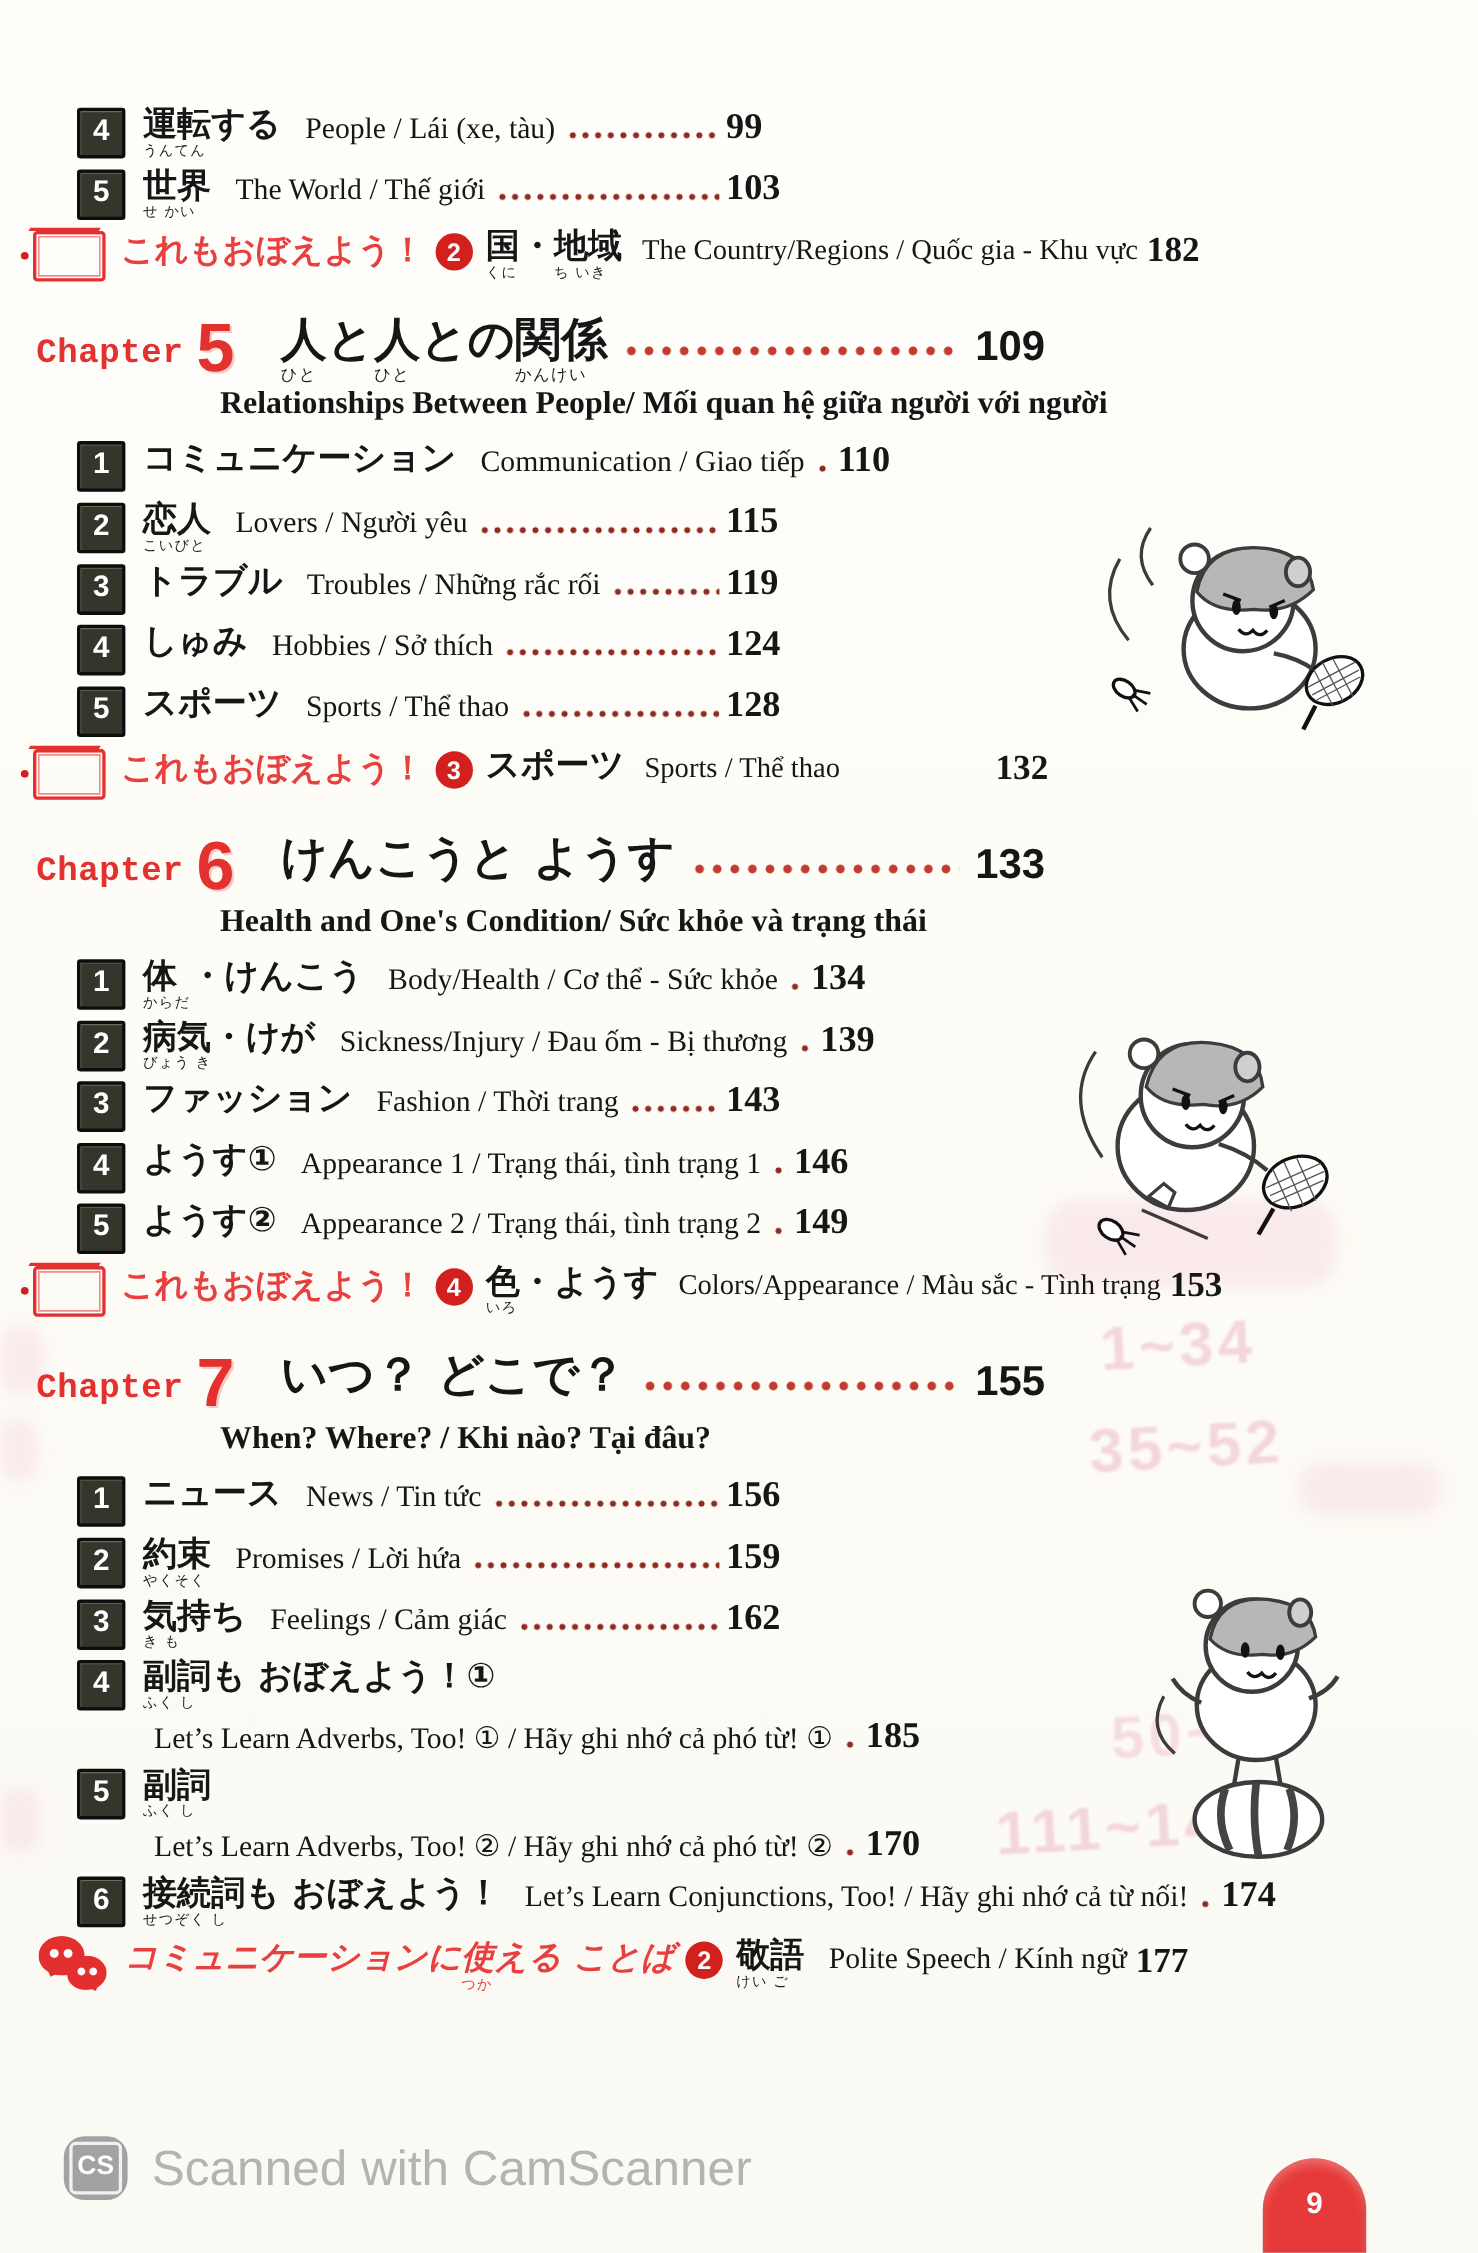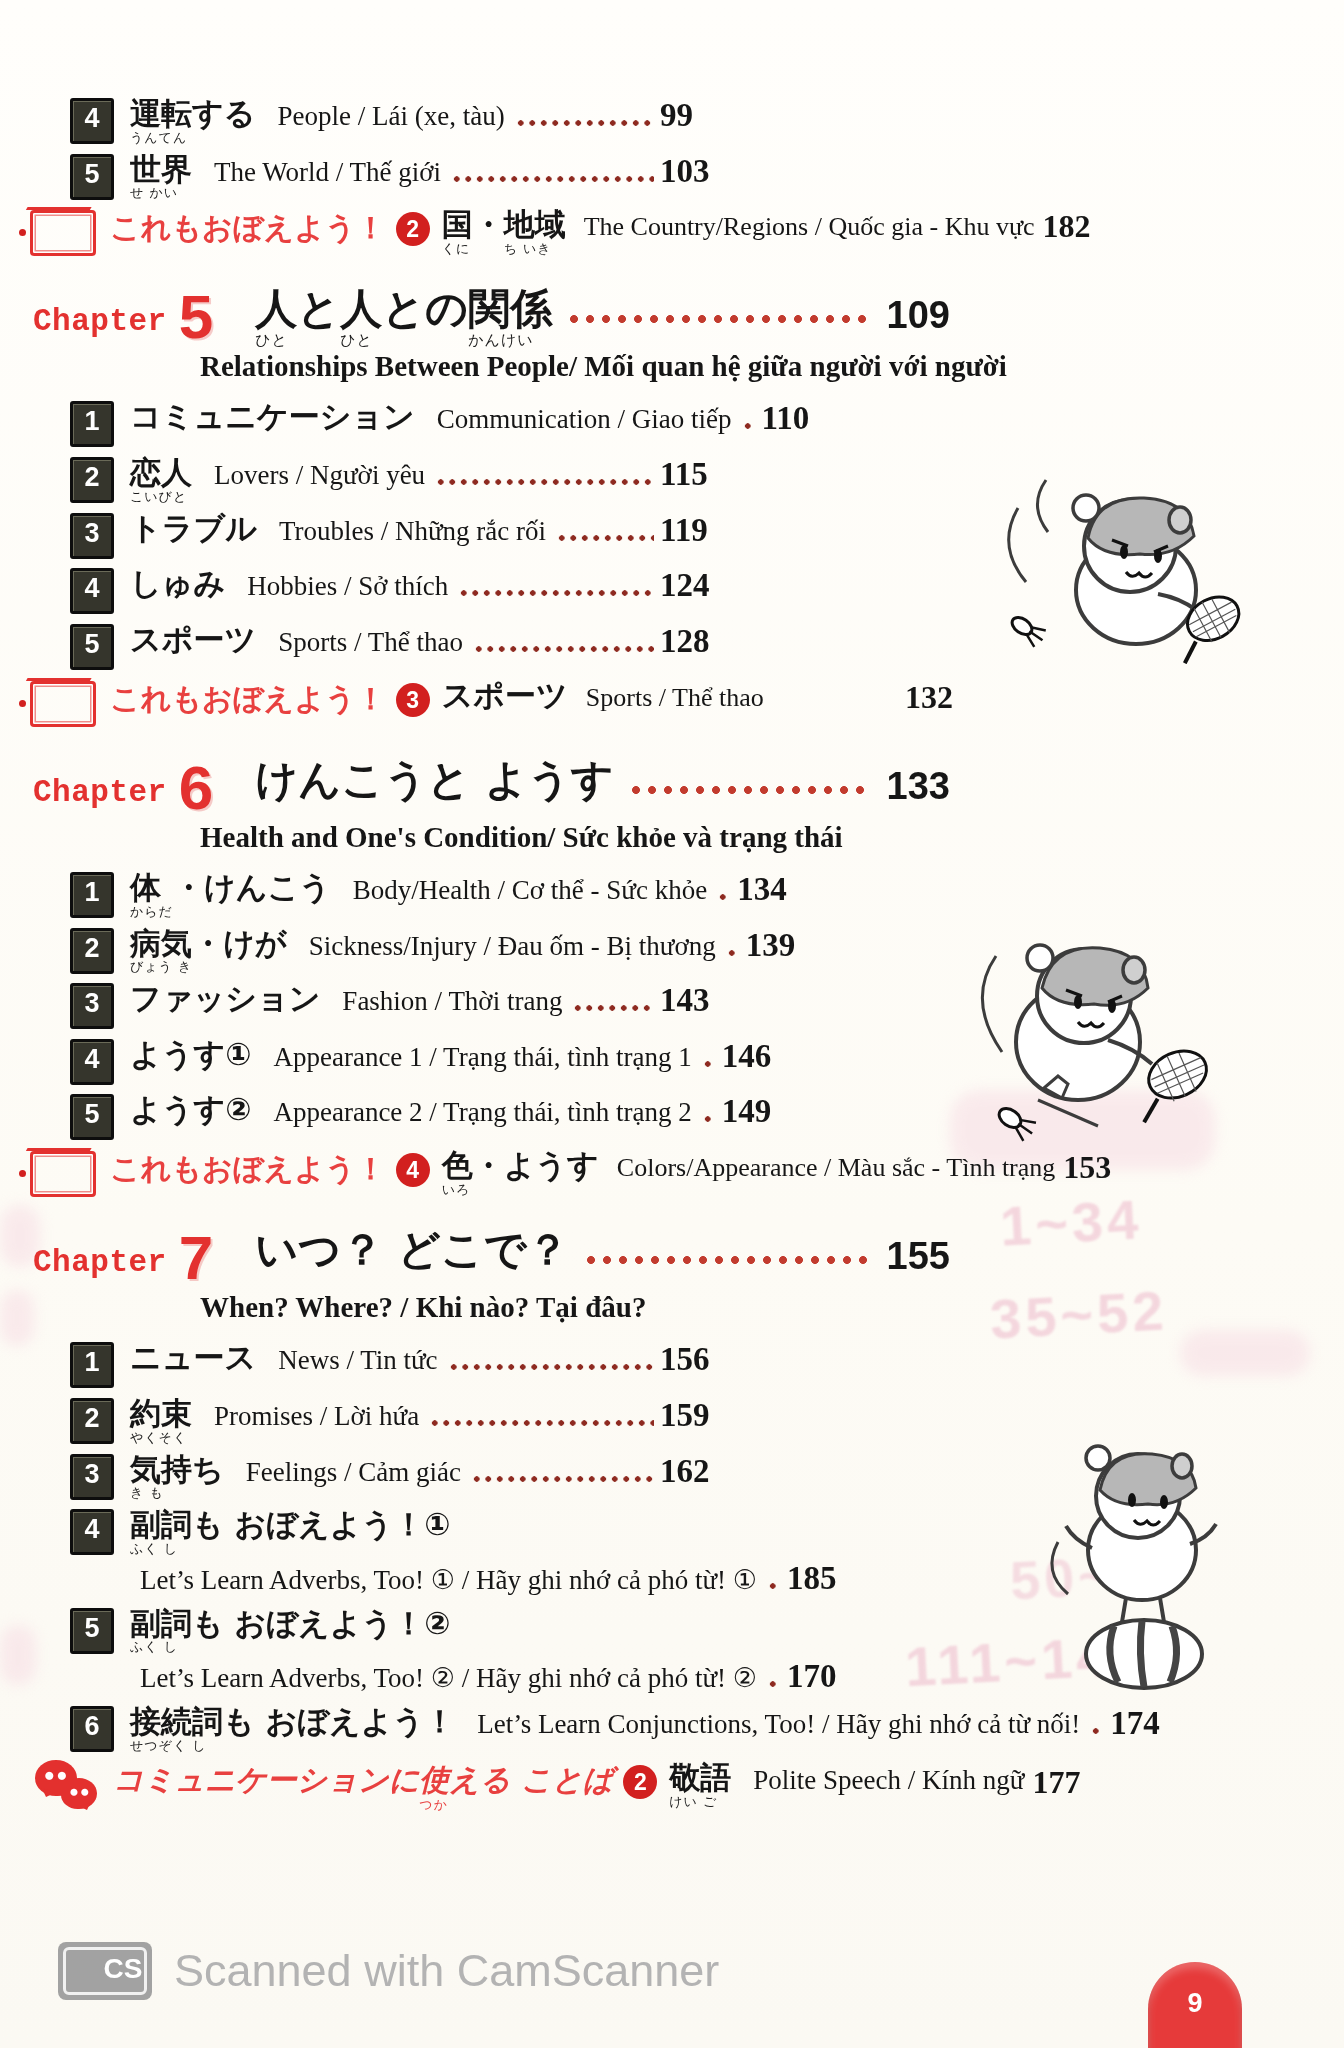--- a/index.html
+++ b/index.html
@@ -82,22 +82,22 @@
   .row.index .leader{margin-top:6px;}
 
   
   .illus{position:absolute;}
   .bleed{position:absolute;color:#edb9cb;opacity:.55;font-weight:700;font-family:"Liberation Sans",sans-serif;
      transform:rotate(-3deg);filter:blur(1px);letter-spacing:4px;}
   .blob{position:absolute;background:#f6d9e2;opacity:.5;filter:blur(7px);border-radius:30px;}
 
   
   .cam-footer{position:absolute;left:58px;top:1942px;display:flex;align-items:center;}
-  .cs-logo{width:58px;height:58px;background:#a2a2a2;border-radius:8px;color:#fff;position:relative;
-     font-family:"Liberation Sans",sans-serif;font-weight:700;font-size:28px;text-align:center;line-height:54px;padding-left:36px;}
+  .cs-logo{width:58px;height:58px;background:#a2a2a2;border-radius:19px;color:#fff;position:relative;
+     font-family:"Liberation Sans",sans-serif;font-weight:700;font-size:24px;text-align:center;line-height:54px;}
   .cs-logo::after{content:"";position:absolute;inset:5px;border:3px solid #fff;border-radius:6px;opacity:.85;}
   .cs-inner{position:relative;z-index:1;}
   .cam-text{margin-left:22px;color:#b3b3b3;font-family:"Liberation Sans",sans-serif;font-size:45px;font-weight:400;}
   .page-tab{position:absolute;left:1148px;top:1962px;width:94px;height:110px;background:#e63a3a;
      border-radius:47px 47px 0 0;box-shadow:inset 0 6px 8px rgba(255,255,255,.25), inset 0 -4px 6px rgba(0,0,0,.15);}
   .page-tab .tab-num{display:block;text-align:center;margin-top:26px;color:#fff;font-weight:700;font-size:27px;
      font-family:"Liberation Sans",sans-serif;}
 </style>
 </head>
 <body>
@@ -281,21 +281,21 @@
         <span class="num-badge">4</span>
         <span class="jpwrap "><span class="seg"><span class="base">副詞</span><span class="ruby">ふく し</span></span><span class="seg"><span class="base">も おぼえよう！①</span><span class="ruby"></span></span></span>
       </div>
       <div class="row line2">
         <span class="en">Let’s Learn Adverbs, Too! ① / Hãy ghi nhớ cả phó từ! ①</span>
         <span class="leader"></span>
         <span class="pnum">185</span>
       </div>
       <div class="row item">
         <span class="num-badge">5</span>
-        <span class="jpwrap "><span class="seg"><span class="base">副詞</span><span class="ruby">ふく し</span></span><span class="seg"><span class="base">も おぼえよう！②</span><span class="ruby"></span></span></span>
+        <span class="jpwrap "><span class="seg"><span class="base">副詞</span><span class="ruby">ふく し</span></span></span>
       </div>
       <div class="row line2">
         <span class="en">Let’s Learn Adverbs, Too! ② / Hãy ghi nhớ cả phó từ! ②</span>
         <span class="leader"></span>
         <span class="pnum">170</span>
       </div>
       <div class="row item wide">
         <span class="num-badge">6</span>
         <span class="jpwrap "><span class="seg"><span class="base">接続詞</span><span class="ruby">せつぞく し</span></span><span class="seg"><span class="base">も おぼえよう！</span><span class="ruby"></span></span></span>
         <span class="en">Let’s Learn Conjunctions, Too! / Hãy ghi nhớ cả từ nối!</span>

